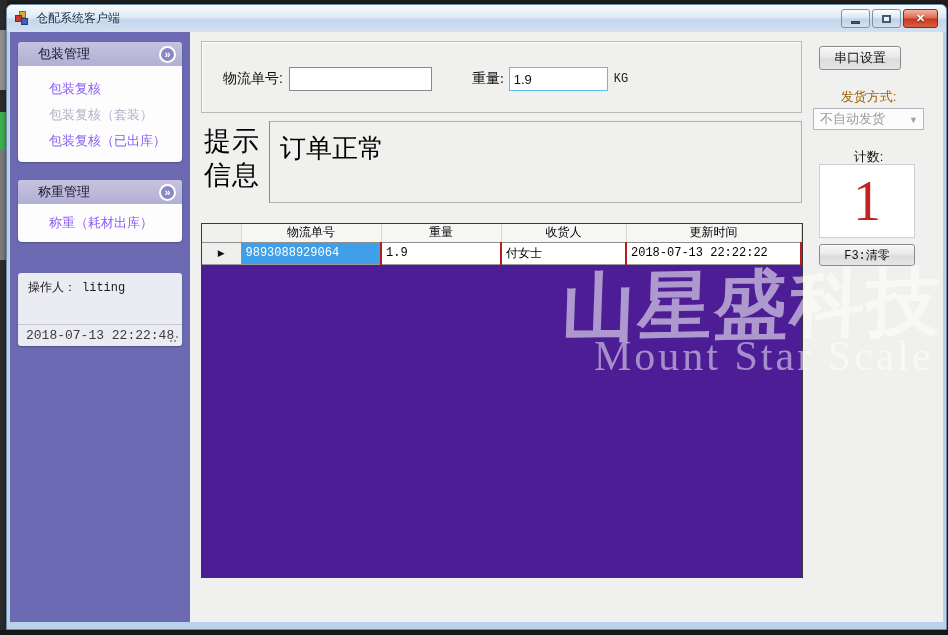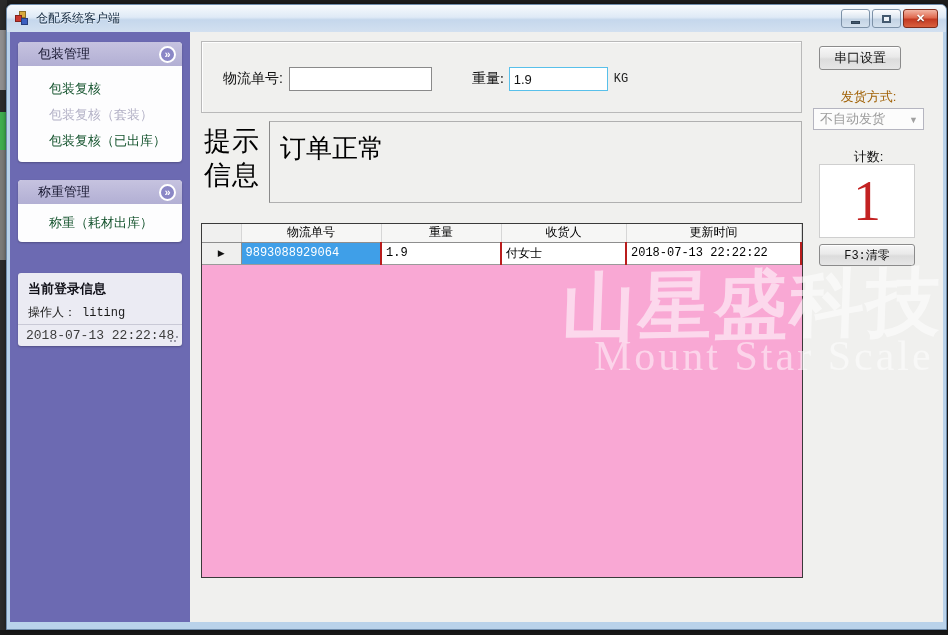--- a/index.html
+++ b/index.html
@@ -44,21 +44,21 @@
                box-shadow:0 1px 2px rgba(0,0,0,.25); overflow:hidden; }
   .nav-group.g1 { top:10px; }
   .nav-group.g2 { top:148px; }
   .nav-header { height:24px; background:linear-gradient(#c6c3e0,#b2afd4); display:flex;
                 align-items:center; padding:0 6px 0 20px; font-size:13px; color:#15152e; }
   .nav-header .hdr-label { flex:1; }
   .chev { width:17px; height:17px; border:2px solid #fff; border-radius:50%; background:#8visible{} }
   .chev { width:17px; height:17px; border:2px solid #fff; border-radius:50%; background:#8a87c6;
           color:#fff; font-size:11px; font-weight:bold; line-height:13px; text-align:center; cursor:pointer; }
   .nav-body { padding:10px 0 8px 0; }
-  .nav-item { height:26px; line-height:26px; padding-left:31px; font-size:13px; color:#14532d; cursor:pointer; }
+  .nav-item { height:26px; line-height:26px; padding-left:31px; font-size:13px; color:#8b5cf6; cursor:pointer; }
   .nav-item.disabled { color:#b3b1c6; cursor:default; }
 
   .login-panel { position:absolute; left:8px; top:241px; width:164px; height:73px;
                  background:#ebebf3; border-radius:3px; box-shadow:0 1px 2px rgba(0,0,0,.25); }
   .login-title { font-size:13px; font-weight:bold; color:#101018; padding:7px 0 0 10px; }
   .login-operator { font-size:12px; color:#1a1a1a; padding:6px 0 0 10px; }
   .login-operator .op-value { font-family:"Liberation Mono", monospace; margin-left:6px; }
   .login-time-row { position:absolute; left:0; right:0; bottom:0; height:22px; border-top:1px solid #c9c9d6;
                     display:flex; align-items:center; padding-left:8px;
                     font-size:13px; color:#3c3c3c; font-family:"Liberation Mono", monospace; }
@@ -82,21 +82,21 @@
   .lbl-kg { margin-left:6px; font-size:12px; color:#222; font-family:"Liberation Mono", monospace; }
 
   .prompt-label { position:absolute; left:14px; top:92px; width:60px; font-size:27px; line-height:34px;
                   color:#000; letter-spacing:1px; }
   .msgbox { position:absolute; left:79px; top:89px; width:533px; height:82px;
             border:1px solid #b0b0b0; border-left-color:#8a8a8a; padding:9px 10px;
             font-size:26px; color:#000; background:transparent; }
 
   
   .grid { position:absolute; left:11px; top:191px; width:602px; height:355px;
-          background:#f9a8d4; border:1px solid #3a3a3a; }
+          background:#4c1d95; border:1px solid #3a3a3a; }
   .grid table { border-collapse:collapse; table-layout:fixed; width:100%; }
   .grid col.c0{width:39px;} .grid col.c1{width:140px;} .grid col.c2{width:120px;} .grid col.c3{width:125px;}
   .grid th { height:18px; background:#f6f6f5; font-size:12px; font-weight:normal; color:#000;
              border-right:1px solid #d6d6d6; border-bottom:1px solid #8e8e8e; text-align:center; }
   .grid th.rowhdr { background:#f0f0ef; }
   .grid td { height:22px; background:#fff; font-size:12px; color:#000; padding:0 4px;
              border-right:2px solid #b91c1c; border-bottom:1px solid #9a9a9a;
              font-family:"Liberation Mono", monospace; white-space:nowrap; overflow:hidden; }
   .grid td.rowhdr { background:#efefee; border-right:1px solid #8e8e8e; text-align:center;
                     font-size:9px; color:#111; font-family:"Liberation Sans", sans-serif; }
@@ -183,21 +183,20 @@
         <div class="nav-header">
           <span class="hdr-label">称重管理</span>
           <span class="chev">»</span>
         </div>
         <div class="nav-body" style="padding:6px 0 6px 0;">
           <div class="nav-item">称重（耗材出库）</div>
         </div>
       </div>
 
       <div class="login-panel">
-        <div class="login-title">当前登录信息</div>
         <div class="login-operator">
           <span>操作人：</span><span class="op-value">liting</span>
         </div>
         <div class="login-time-row">
           <span>2018-07-13 22:22:48</span>
           <span class="grip"></span>
         </div>
       </div>
     </div>
 

